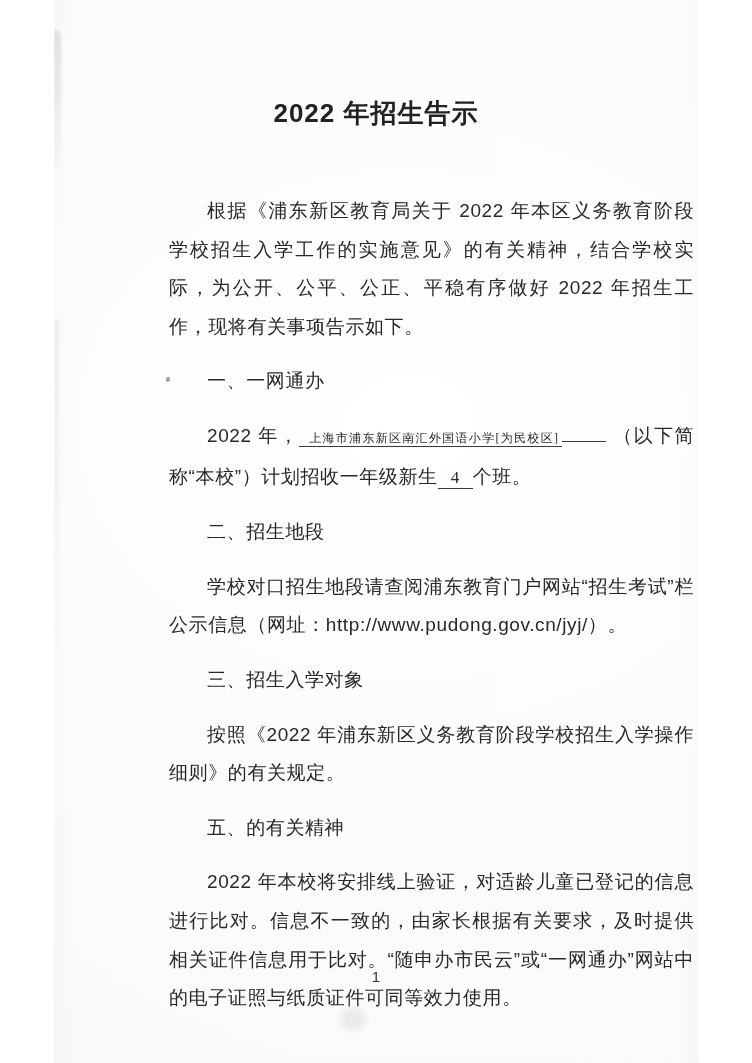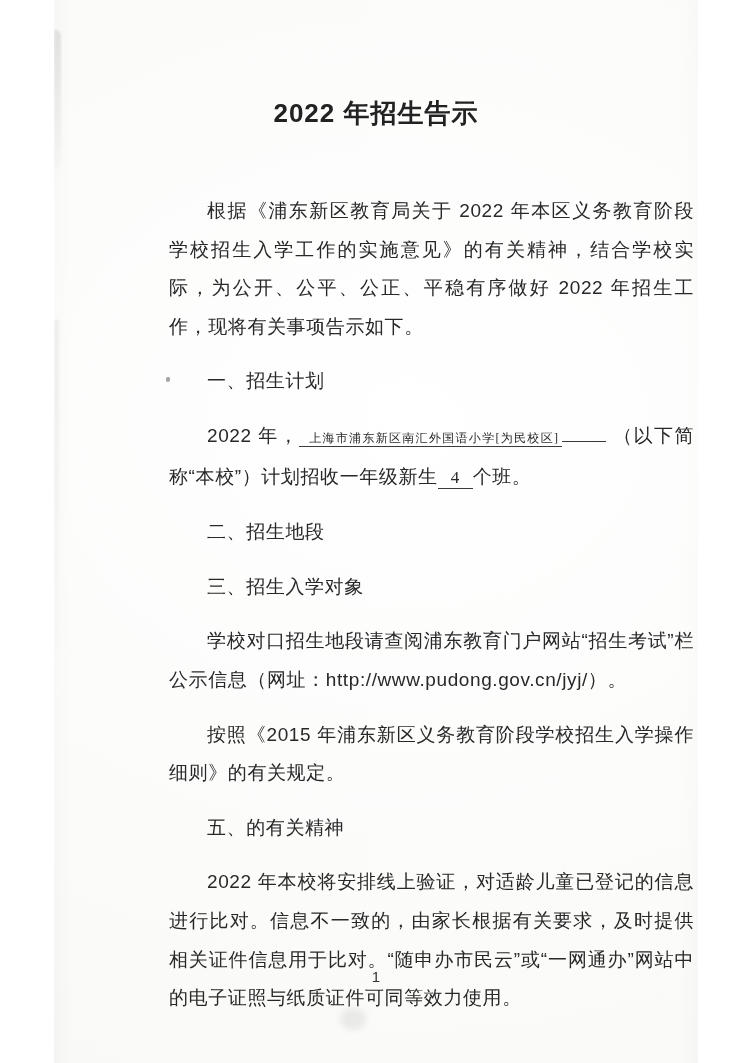--- a/index.html
+++ b/index.html
@@ -116,29 +116,29 @@
   <div class="smudge-left2"></div>
   <div class="speck-1"></div>
   <div class="smudge-bottom"></div>
 
   <h1 class="doc-title">2022 年招生告示</h1>
 
   <div class="doc-body">
 
     <p class="para">根据《浦东新区教育局关于 2022 年本区义务教育阶段学校招生入学工作的实施意见》的有关精神，结合学校实际，为公开、公平、公正、平稳有序做好 2022 年招生工作，现将有关事项告示如下。</p>
 
-    <p class="para">一、招生计划</p>
+    <p class="para">一、一网通办</p>
     <p class="para"><span>2022 年，</span><span class="fill-line">上海市浦东新区南汇外国语小学[为民校区]</span><span class="fill-ext"></span> <span>（以下简称“本校”）计划招收一年级新生</span><span class="fill-line fill-num">4</span><span>个班。</span></p>
 
     <p class="para">二、招生地段</p>
+    <p class="para">学校对口招生地段请查阅浦东教育门户网站“招生考试”栏公示信息（网址：http://www.pudong.gov.cn/jyj/）。</p>
+
     <p class="para">三、招生入学对象</p>
 
-    <p class="para">学校对口招生地段请查阅浦东教育门户网站“招生考试”栏公示信息（网址：http://www.pudong.gov.cn/jyj/）。</p>
-
-    <p class="para">按照《2015 年浦东新区义务教育阶段学校招生入学操作细则》的有关规定。</p>
+    <p class="para">按照《2022 年浦东新区义务教育阶段学校招生入学操作细则》的有关规定。</p>
 
     <p class="para">五、的有关精神</p>
     <p class="para">2022 年本校将安排线上验证，对适龄儿童已登记的信息进行比对。信息不一致的，由家长根据有关要求，及时提供相关证件信息用于比对。“随申办市民云”或“一网通办”网站中的电子证照与纸质证件可同等效力使用。</p>
 
   </div>
 
   <div class="page-number">1</div>
 
 </div>
 

